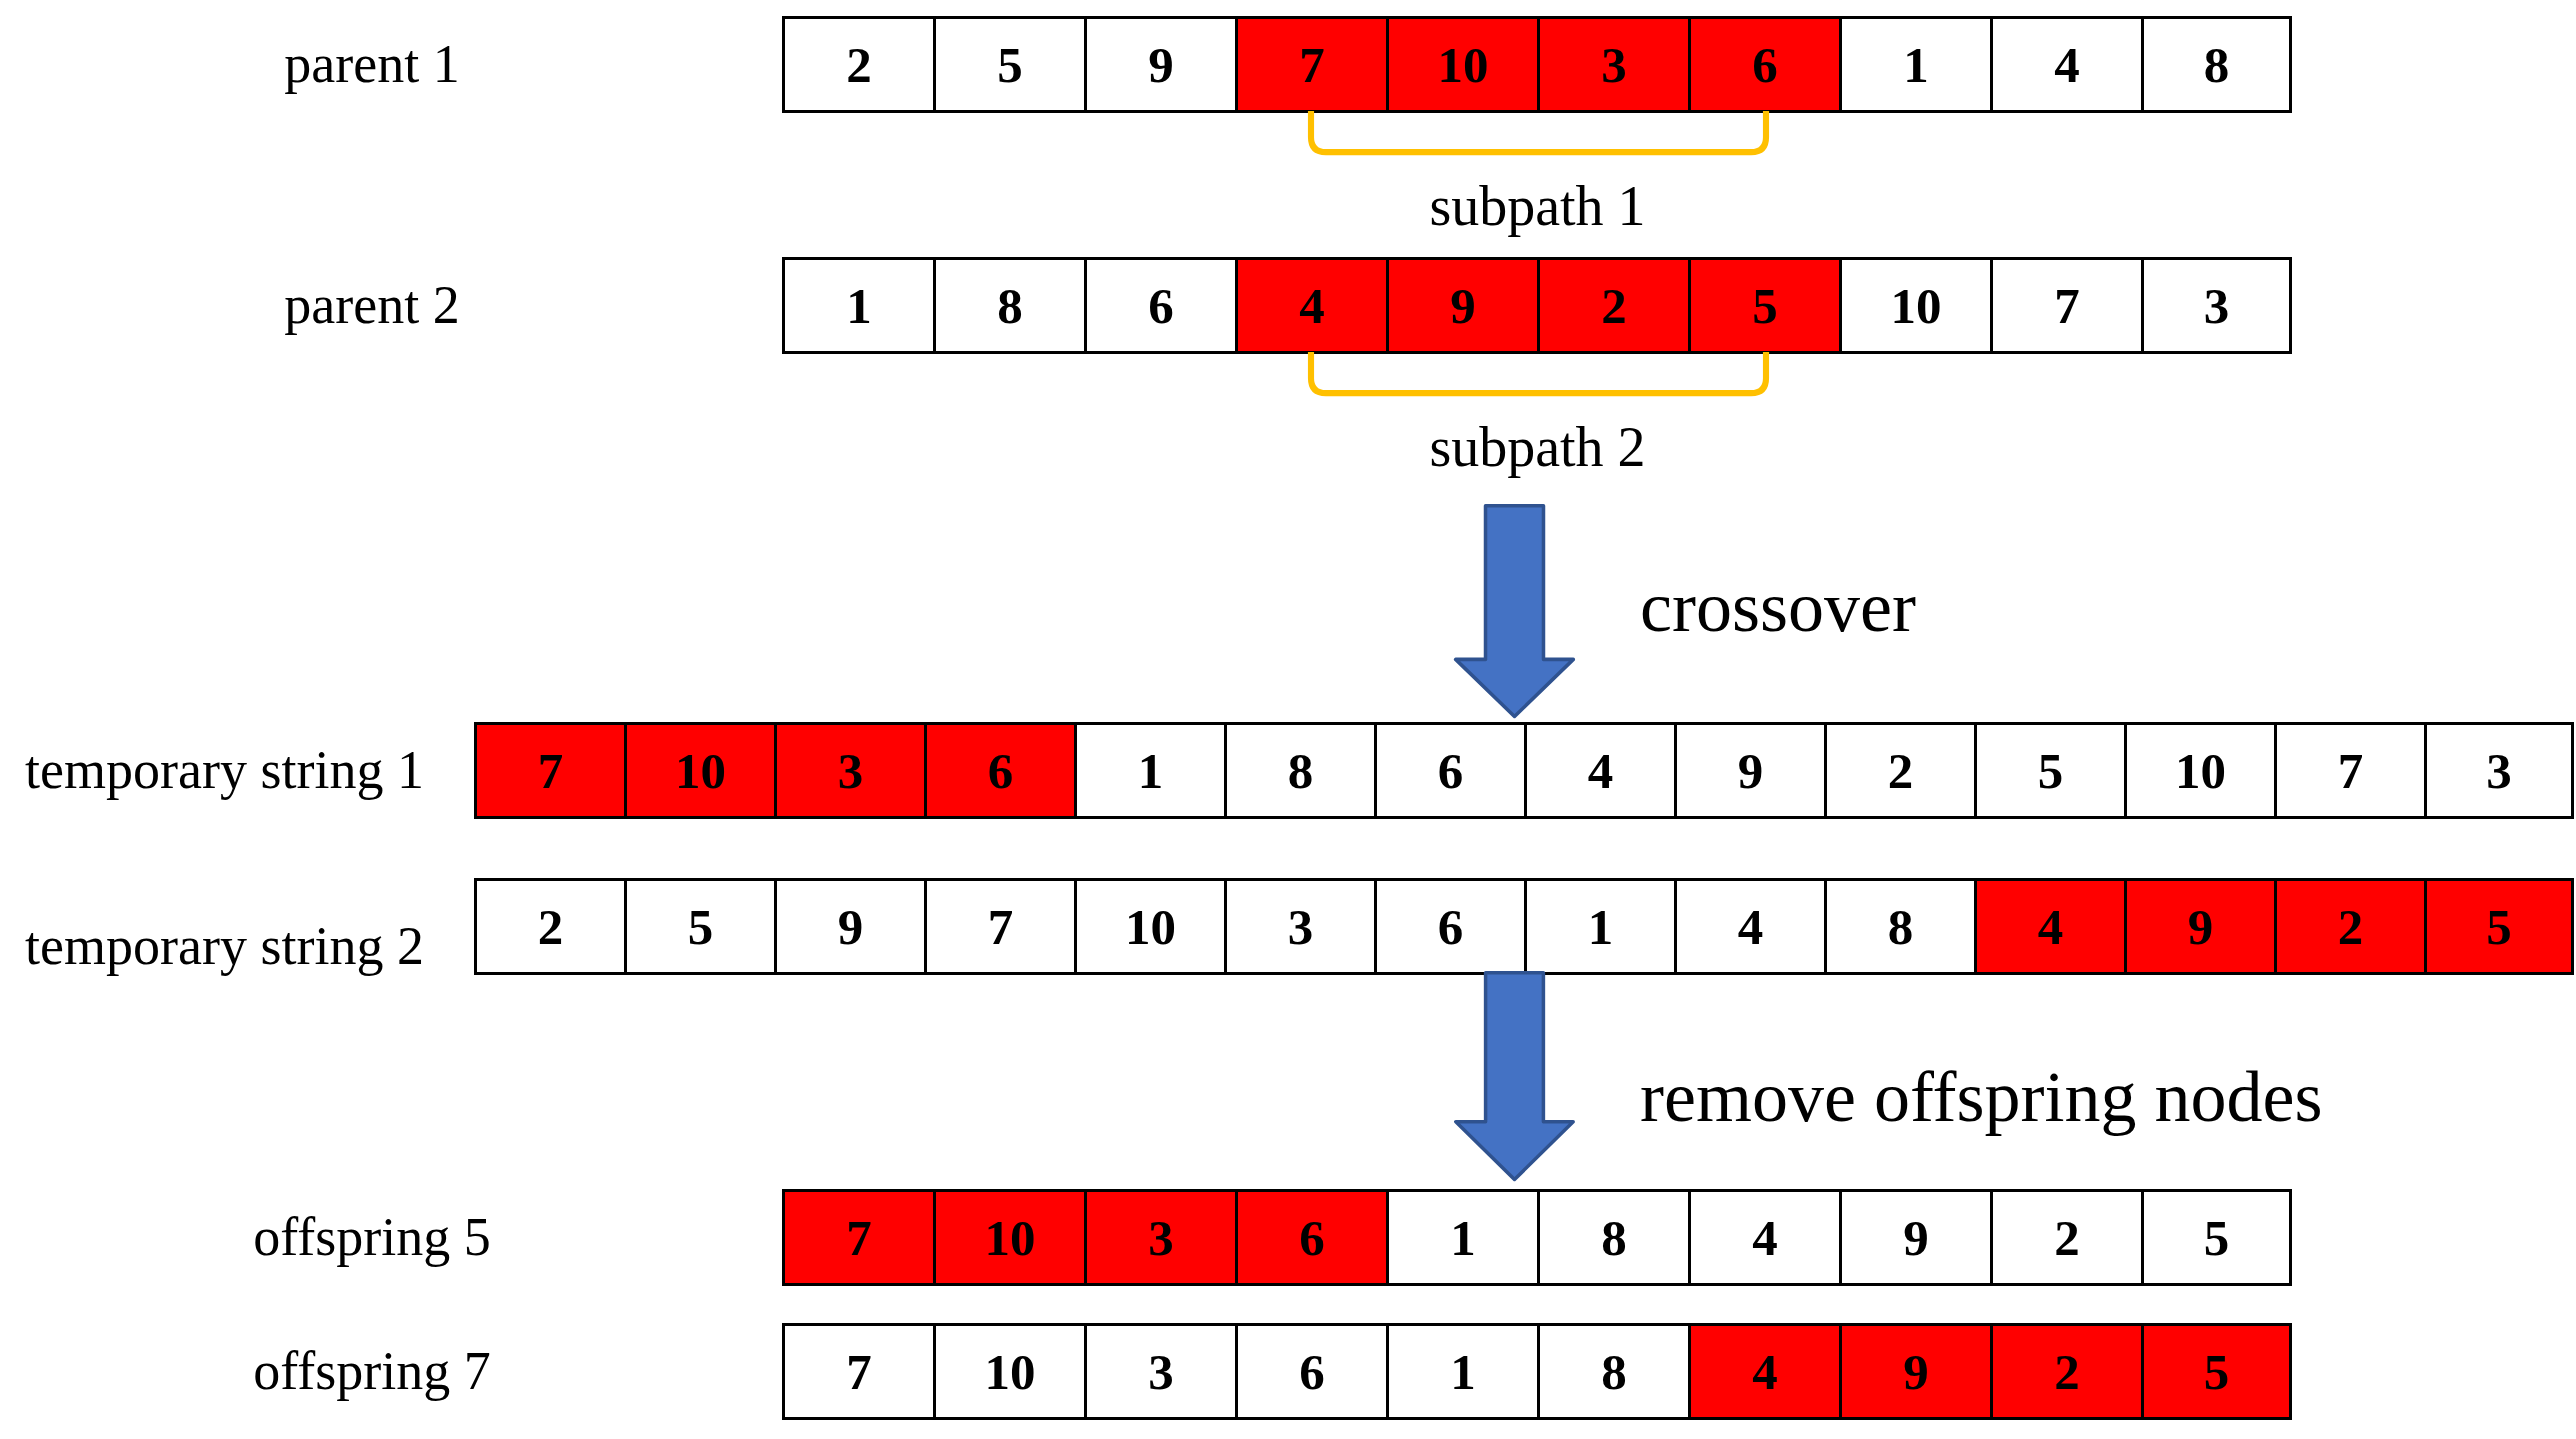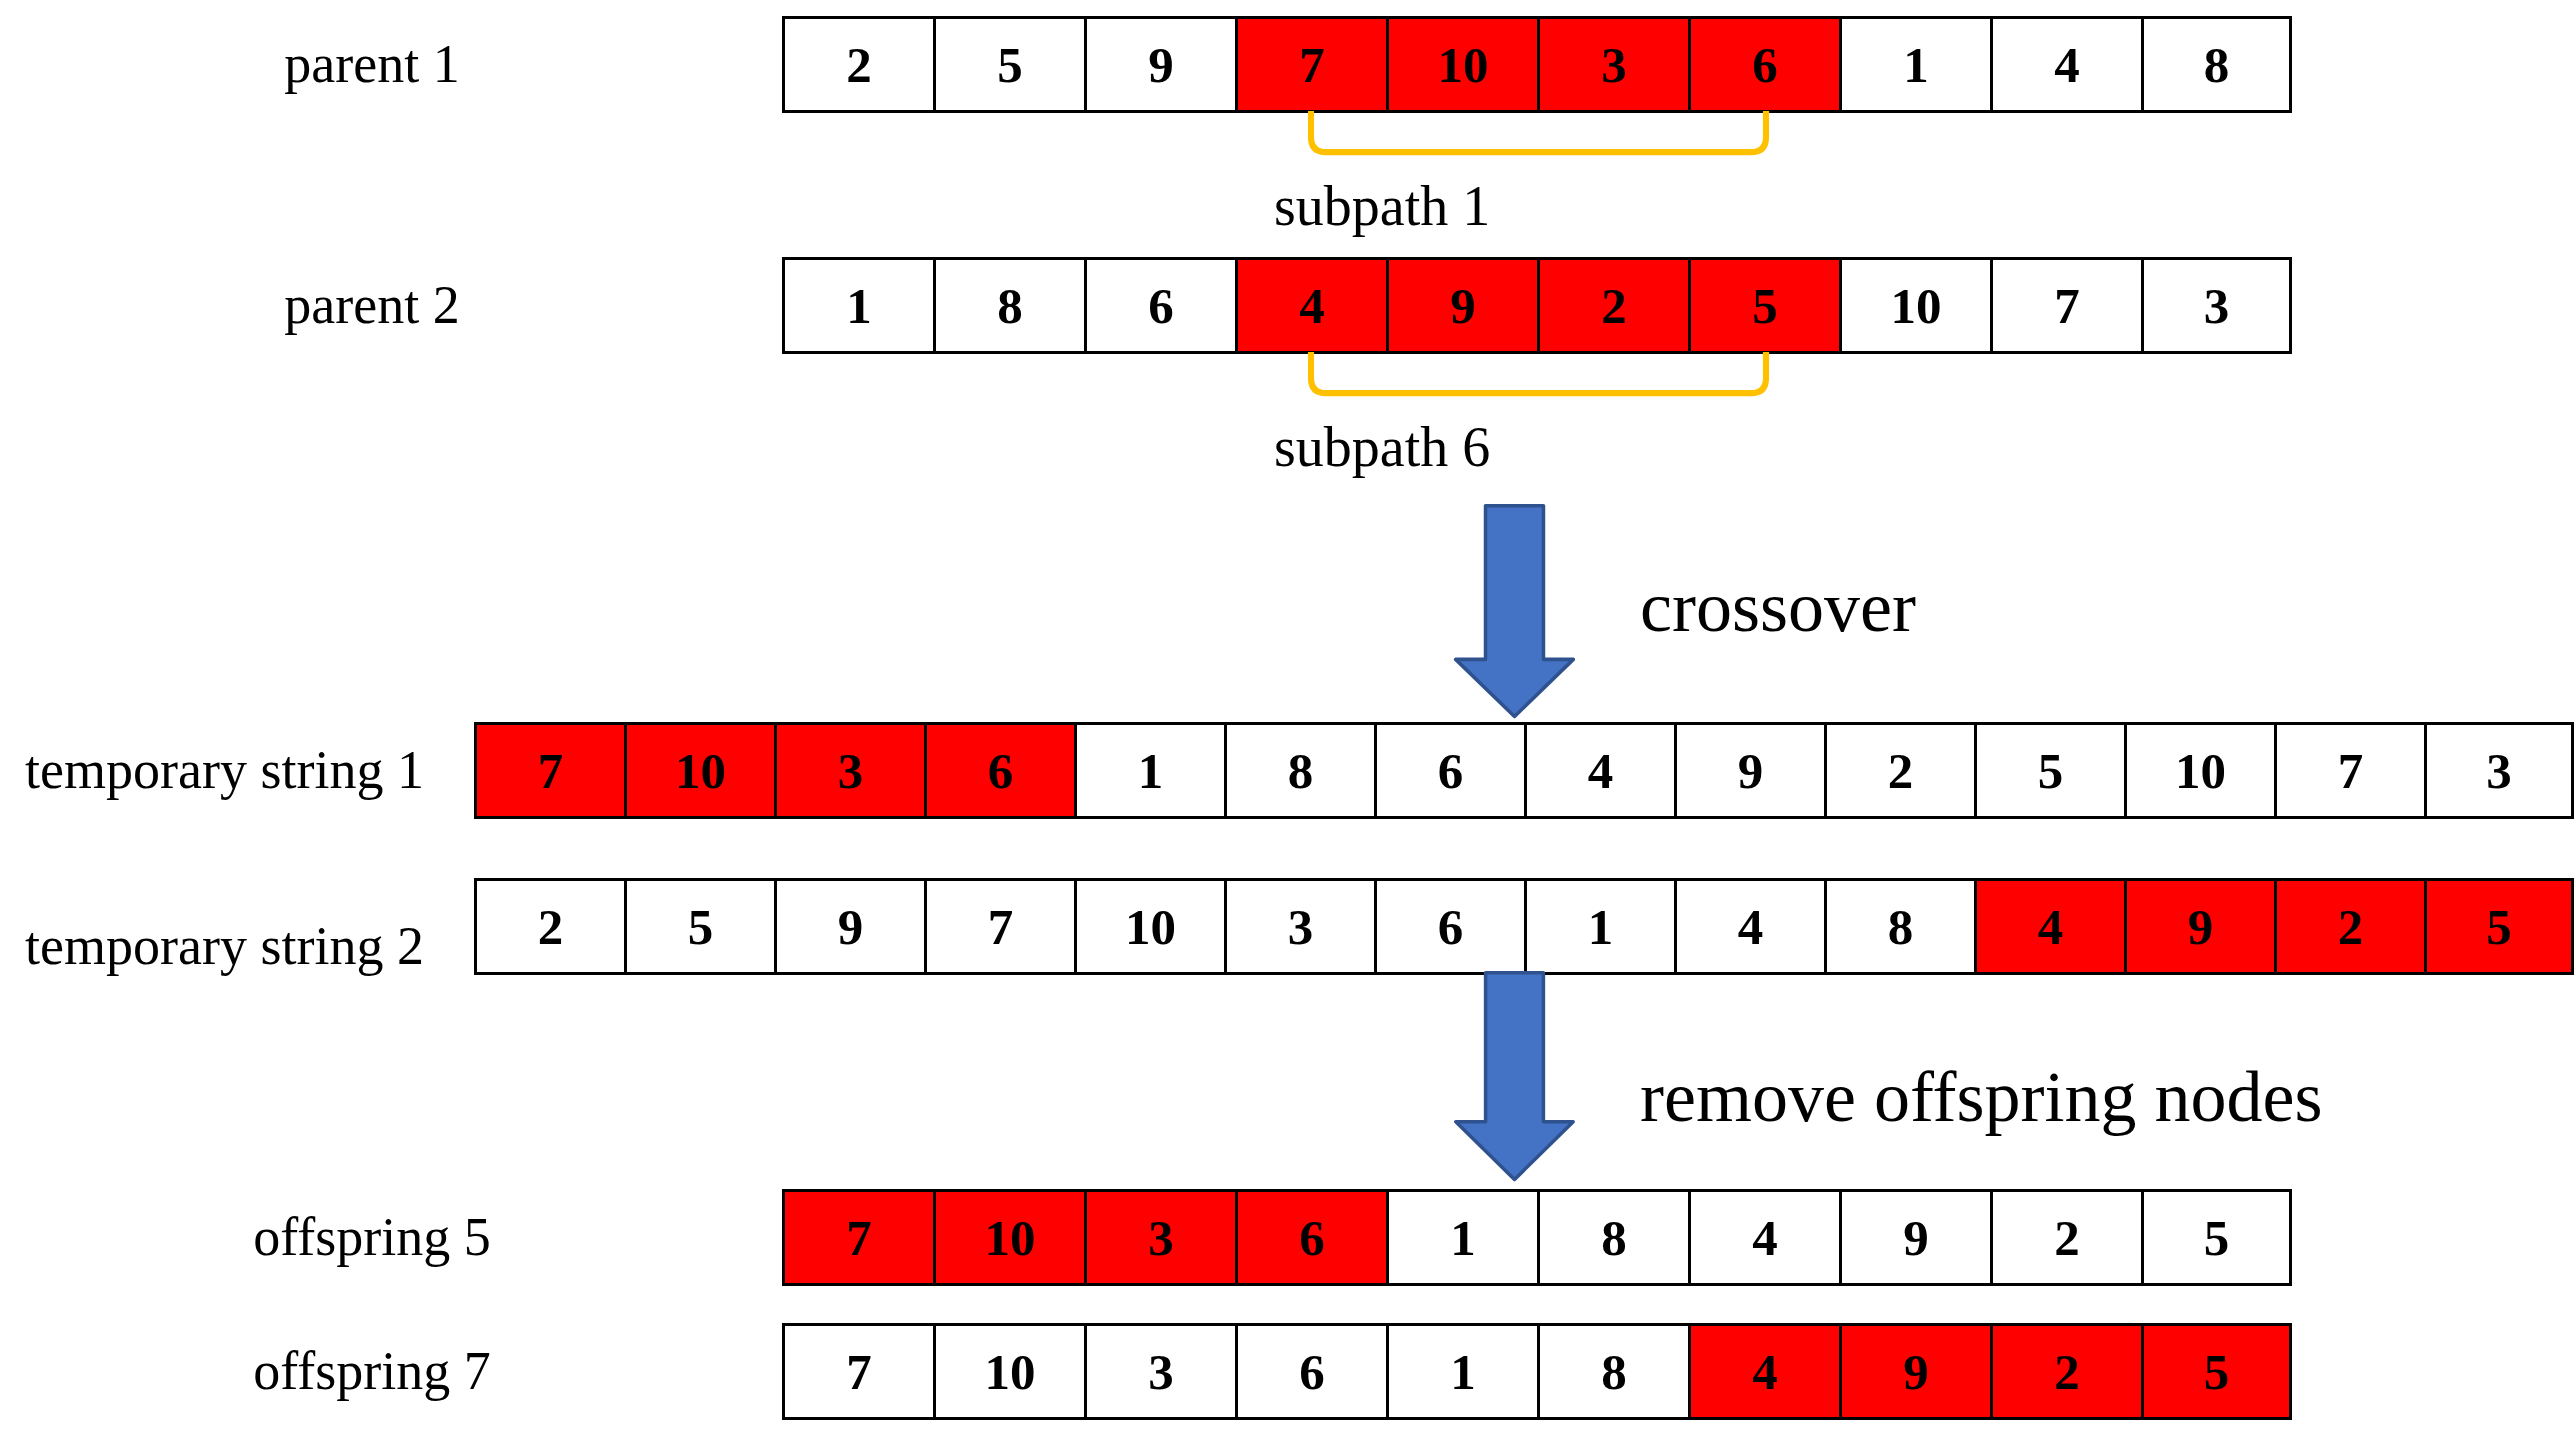--- a/index.html
+++ b/index.html
@@ -14,21 +14,21 @@
     font-weight:bold;font-size:51px;background:#fff;
   }
   .cell:last-child{border-right:3.5px solid #000}
   .cell.hl{background:var(--hl,#ff0000)}
   .w10 .cell{width:151px}
   .w14 .cell{width:150px}
   .rowlabel{
     position:absolute;text-align:center;font-size:54px;line-height:97px;height:97px;
     white-space:nowrap;
   }
-  .subpath{position:absolute;width:527px;text-align:left;font-size:56px;line-height:1.1}
+  .subpath{position:absolute;width:527px;text-align:center;font-size:56px;line-height:1.1}
   .caption{position:absolute;font-size:72px;line-height:1.05;white-space:nowrap}
   .svgabs{position:absolute}
   .bracket path{stroke:var(--bracket,#ffc000);fill:none;stroke-width:7;stroke-linejoin:round}
   .arrow path{fill:var(--arrow-fill,#4472c4);stroke:var(--arrow-stroke,#2f528f);stroke-width:4;stroke-linejoin:round}
 </style>
 </head>
 <body>
 
 <div>
 
@@ -61,21 +61,21 @@
       <div class="cell hl">2</div>
       <div class="cell hl">5</div>
       <div class="cell">10</div>
       <div class="cell">7</div>
       <div class="cell">3</div>
     </div>
 
   <svg class="svgabs bracket" style="left:1307px;top:352px" width="463" height="49" viewBox="0 0 528 56">
     <path d="M4 0 V30 Q4 47 21 47 H507 Q524 47 524 30 V0"></path>
   </svg>
-  <div class="subpath" style="left:1274px;top:417px">subpath 6</div>
+  <div class="subpath" style="left:1274px;top:417px">subpath 2</div>
 
   <svg class="svgabs arrow" style="left:1453px;top:503px" width="123" height="217" viewBox="0 0 140 247">
     <path d="M37 3 H103 V178 H137 L70 243 L3 178 H37 Z"></path>
   </svg>
   <div class="caption" style="left:1640px;top:570px">crossover</div>
 
   <div class="rowlabel" style="left:0;width:449px;top:722px">temporary string 1</div>
   <div class="row w14" style="left:474px;top:722px">
       <div class="cell hl">7</div>
       <div class="cell hl">10</div>

